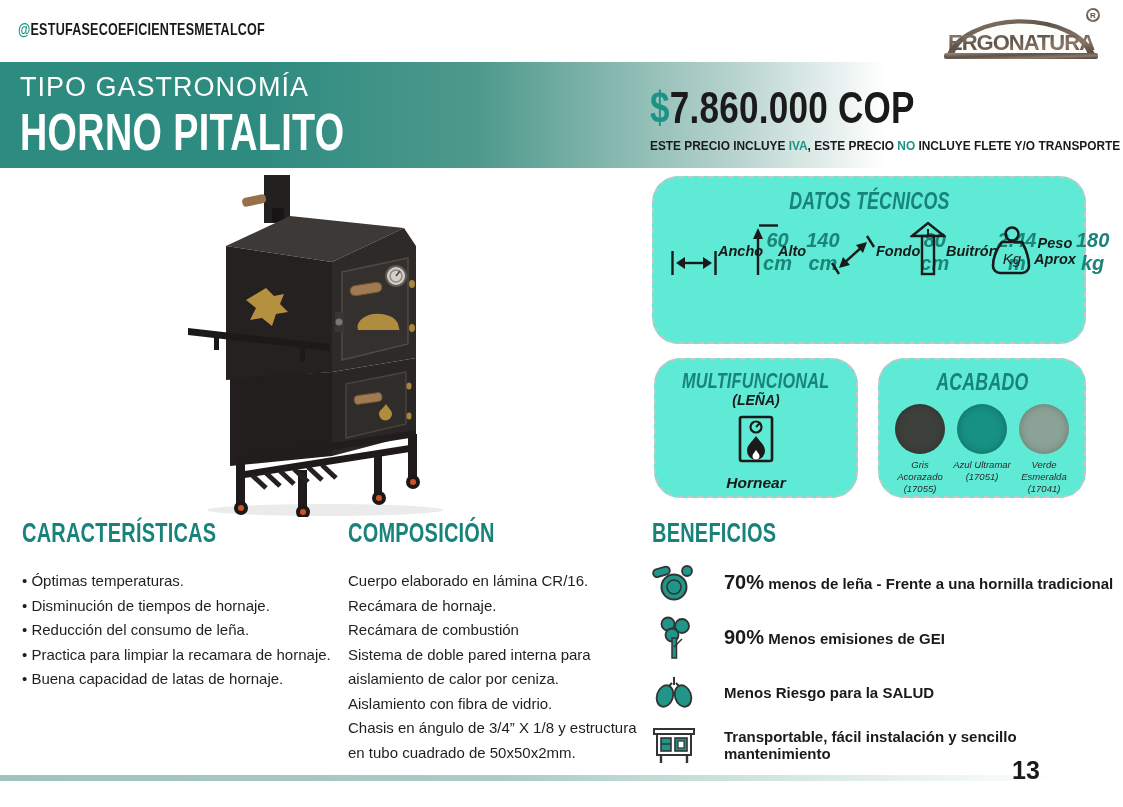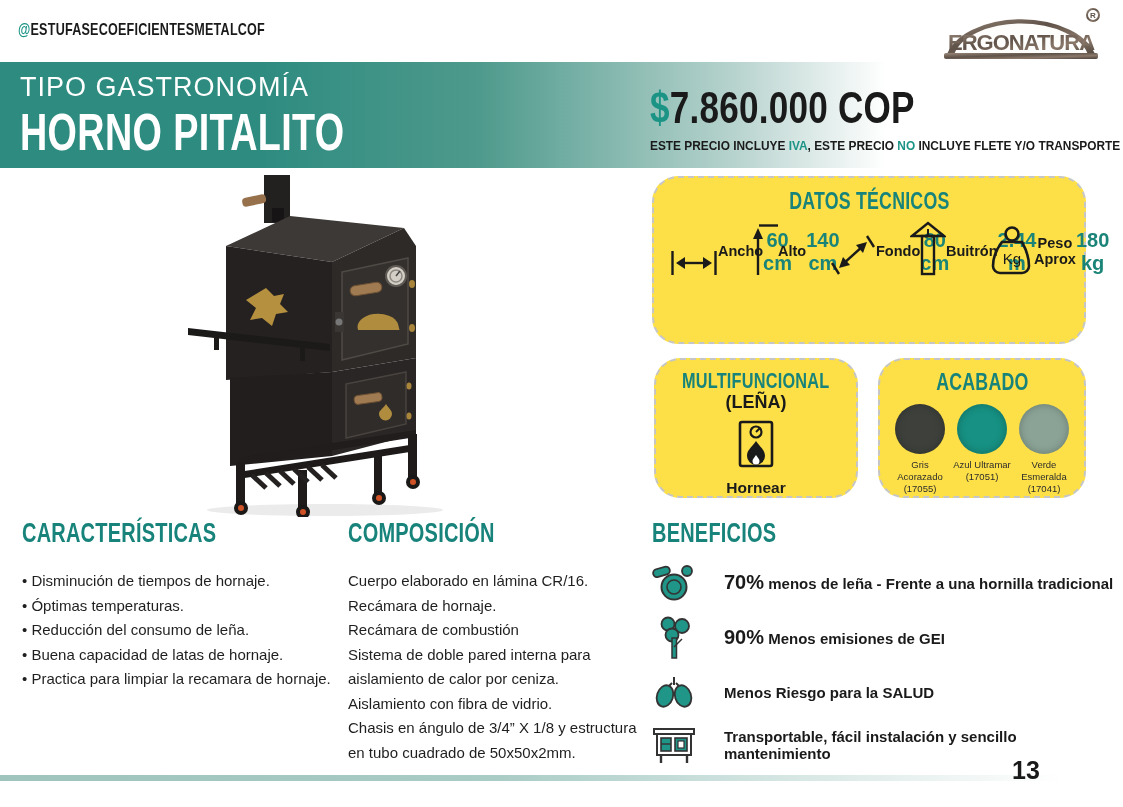--- a/index.html
+++ b/index.html
@@ -30,31 +30,31 @@
 
   
   .price { position:absolute; left:650px; top:82px; }
   .price-amount { font-size:45px; transform:scaleX(.78); }
   .price-amount .sym { color:#1B9486; }
   .price-note { margin-top:4px; font-size:13.5px; font-weight:700;
     transform:scaleX(.88); transform-origin:left center; white-space:nowrap; }
   .price-note .hl { color:#1B9486; }
 
   
-  .dbox { position:absolute; border:2px dashed #c6c6c6; border-radius:26px; background:#fde047; }
+  .dbox { position:absolute; border:2px dashed #c6c6c6; border-radius:26px; background:#5eead4;font-style:italic; }
   .datos { left:652px; top:176px; width:434px; height:168px; text-align:center; padding-top:9px; }
   .dbox-title { font-size:24px; color:#17837A; }
   .specs { display:flex; justify-content:space-between; padding:4px 16px 0 16px; }
   .spec { width:80px; display:flex; align-items:center; }
   .spec-iconbox { height:62px; display:flex; align-items:flex-end; justify-content:center; padding-bottom:4px; }
   .spec-label { font-size:14.5px; font-weight:700; margin-top:2px; }
   .spec-value { font-size:20px; font-weight:700; color:#1B8478; margin-top:3px; }
 
   .multi { left:654px; top:358px; width:204px; height:140px; text-align:center; padding-top:8px; }
-  .multi-sub { font-size:18px; font-weight:700; margin-top:-2px; }
+  .multi-sub { font-size:14px; font-weight:700; margin-top:-2px; }
   .multi-iconbox { margin-top:6px; height:52px; display:flex; justify-content:center; }
   .multi-mode { font-size:15.5px; font-weight:700; margin-top:8px; }
 
   .acabado { left:878px; top:358px; width:208px; height:140px; text-align:center; padding-top:8px; }
   .swatches { display:flex; justify-content:space-between; padding:8px 10px 0 10px; }
   .swatch { width:60px; display:flex; flex-direction:column; align-items:center; }
   .swatch-dot { width:50px; height:50px; border-radius:50%;
     box-shadow:inset 0 0 8px rgba(0,0,0,.25); }
   .swatch-name { font-size:9.5px; margin-top:5px; line-height:12px; color:#2c2c2c; }
   .swatch-code { font-size:9.5px; line-height:12px; color:#2c2c2c; }
@@ -292,25 +292,25 @@
         <div class="swatch-dot" style="background: rgb(139, 163, 150);"></div>
         <div class="swatch-name">Verde Esmeralda</div>
         <div class="swatch-code">(17041)</div>
       </div>
     </div>
   </div>
 
   <div class="caract">
     <span class="cond col-title">CARACTERÍSTICAS</span>
     <ul>
+      <li>Óptimas temperaturas.</li>
       <li>Disminución de tiempos de hornaje.</li>
-      <li>Óptimas temperaturas.</li>
       <li>Reducción del consumo de leña.</li>
+      <li>Practica para limpiar la recamara de hornaje.</li>
       <li>Buena capacidad de latas de hornaje.</li>
-      <li>Practica para limpiar la recamara de hornaje.</li>
     </ul>
   </div>
 
   <div class="compos">
     <span class="cond col-title">COMPOSICIÓN</span>
     <div class="lines">
       <div>Cuerpo elaborado en lámina CR/16.</div>
       <div>Recámara de hornaje.</div>
       <div>Recámara de combustión</div>
       <div>Sistema de doble pared interna para aislamiento de calor por ceniza.</div>

